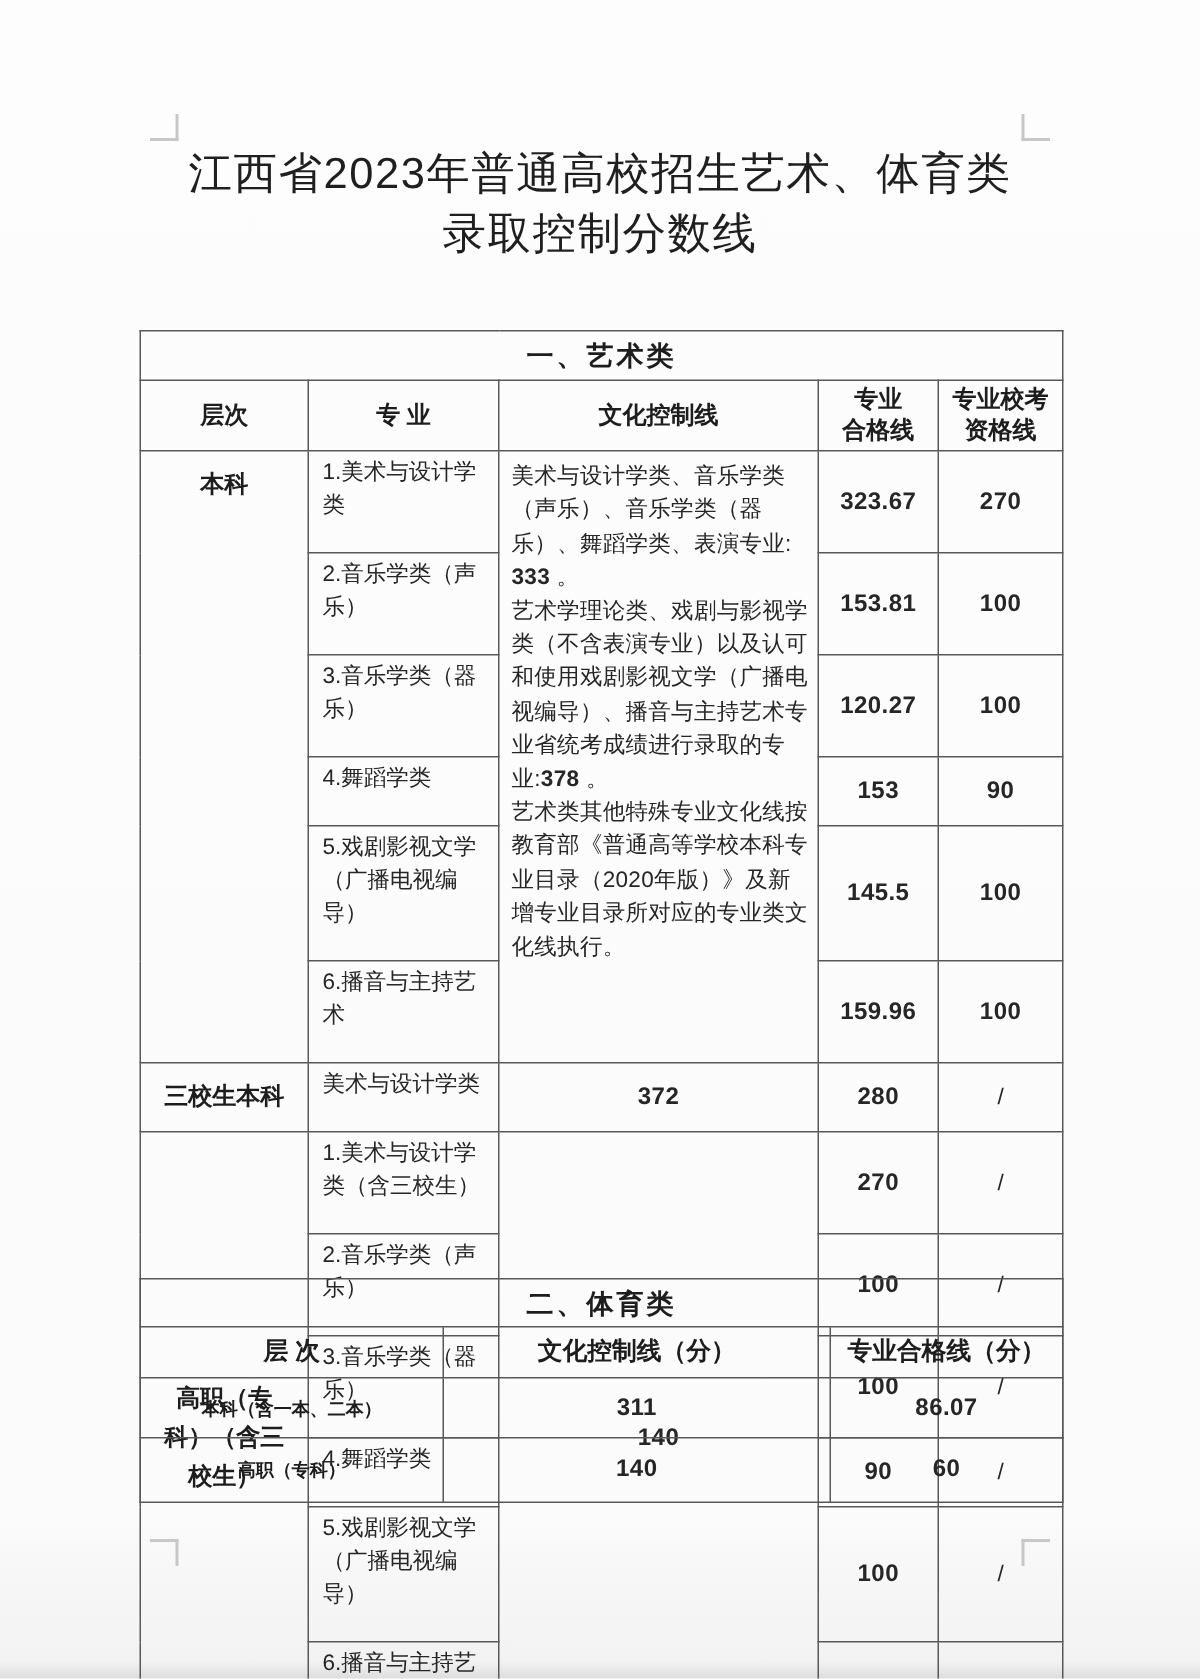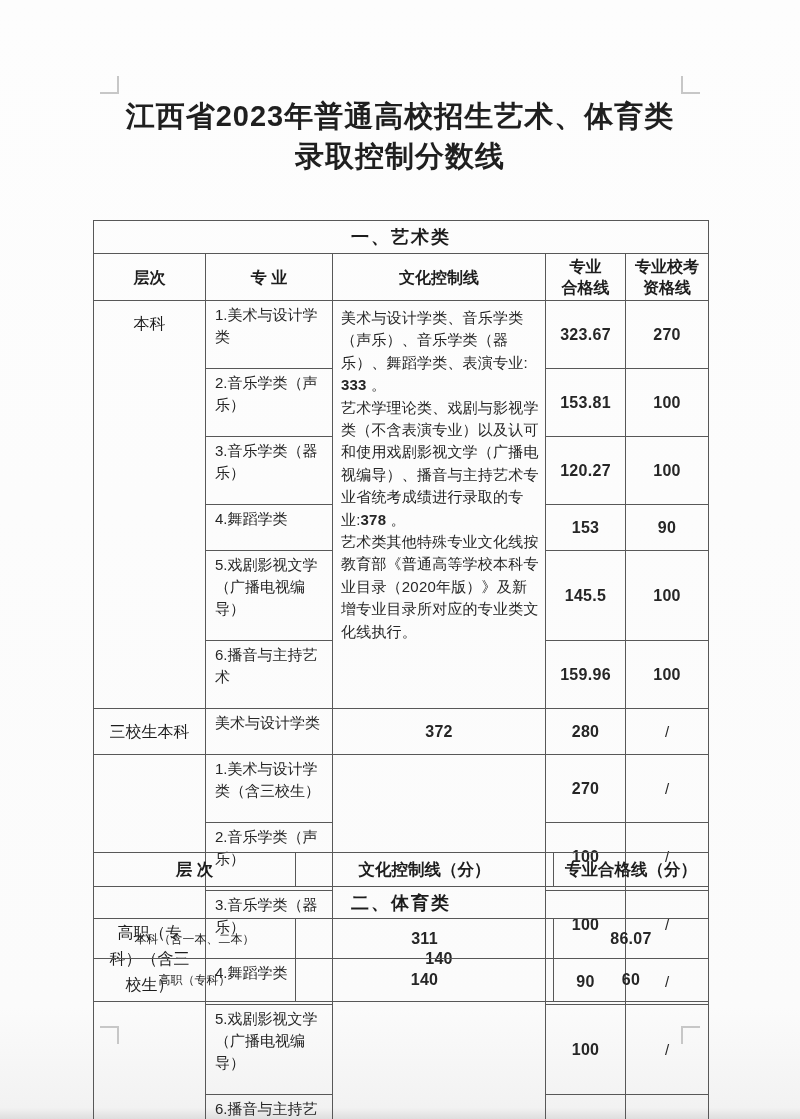--- a/index.html
+++ b/index.html
@@ -17,36 +17,36 @@
   }
   
   .crop { position:absolute; width:19px; height:18px; }
   .crop.tl { left:100px; top:76px;  border-right:2px solid #c7c7c7; border-bottom:2px solid #c7c7c7; }
   .crop.tr { left:681px; top:76px;  border-left:2px solid #c7c7c7;  border-bottom:2px solid #c7c7c7; }
   .crop.bl { left:100px; top:1026px; border-right:2px solid #c7c7c7; border-top:2px solid #c7c7c7; }
   .crop.br { left:681px; top:1026px; border-left:2px solid #c7c7c7;  border-top:2px solid #c7c7c7; }
 
   .doc-title {
     position:absolute; left:0; top:96px; width:800px;
-    text-align:center; font-weight:bold; font-size:29px;
+    text-align:center; font-weight:normal; font-size:29px;
     letter-spacing:1px; line-height:40px; color:#1f1f1f;
   }
 
   table { border-collapse:collapse; table-layout:fixed; }
   .score-table { position:absolute; left:93px; width:615px; }
   .art-table    { top:220px; }
   .sports-table { top:852px; }
   td, th { border:1px solid #585858; vertical-align:middle; text-align:center;
            font-size:15px; overflow:hidden; }
 
   .band { font-size:18px; font-weight:bold; letter-spacing:2px; color:#1d1d1d; }
   th.colhead { font-size:16px; font-weight:bold; line-height:21px; color:#1d1d1d; }
   .two-line span { display:block; }
 
-  .level-cell { font-size:16px; font-weight:normal; line-height:26px; padding:0 13px; color:#1d1d1d; }
+  .level-cell { font-size:16px; font-weight:bold; line-height:26px; padding:0 13px; color:#1d1d1d; }
   .major-cell { text-align:left; padding:3px 6px 20px 9px; line-height:22px; font-size:15px; }
   .num-cell   { font-weight:bold; font-size:16px; letter-spacing:0.3px; }
   .slash-cell { font-size:15px; }
 
   .culture-note {
     text-align:left; vertical-align:top;
     padding:6px 6px 4px 8px; line-height:22.4px; font-size:15px;
     letter-spacing:0.2px;
     margin-left:24px;
   }
@@ -179,28 +179,28 @@
     </table>
 
   <table class="score-table sports-table">
     <colgroup>
       <col style="width:202px">
         <col style="width:258px">
         <col style="width:155px">
     </colgroup>
 
     <tbody>
-        <tr style="height:34px">
+        <tr style="height:32px">
+      <td colspan="3" class="band">二、体育类</td>
+    </tr>
+
+    <tr style="height:34px">
       <th class="colhead">层 次</th>
       <th class="colhead">文化控制线（分）</th>
       <th class="colhead">专业合格线（分）</th>
-    </tr>
-
-    <tr style="height:32px">
-      <td colspan="3" class="band">二、体育类</td>
     </tr>
 
     <tr style="height:40px">
       <td class="level-cell">本科（含一本、二本）</td>
       <td class="num-cell">311</td>
       <td class="num-cell">86.07</td>
     </tr>
     <tr style="height:43px">
       <td class="level-cell">高职（专科）</td>
       <td class="num-cell">140</td>

